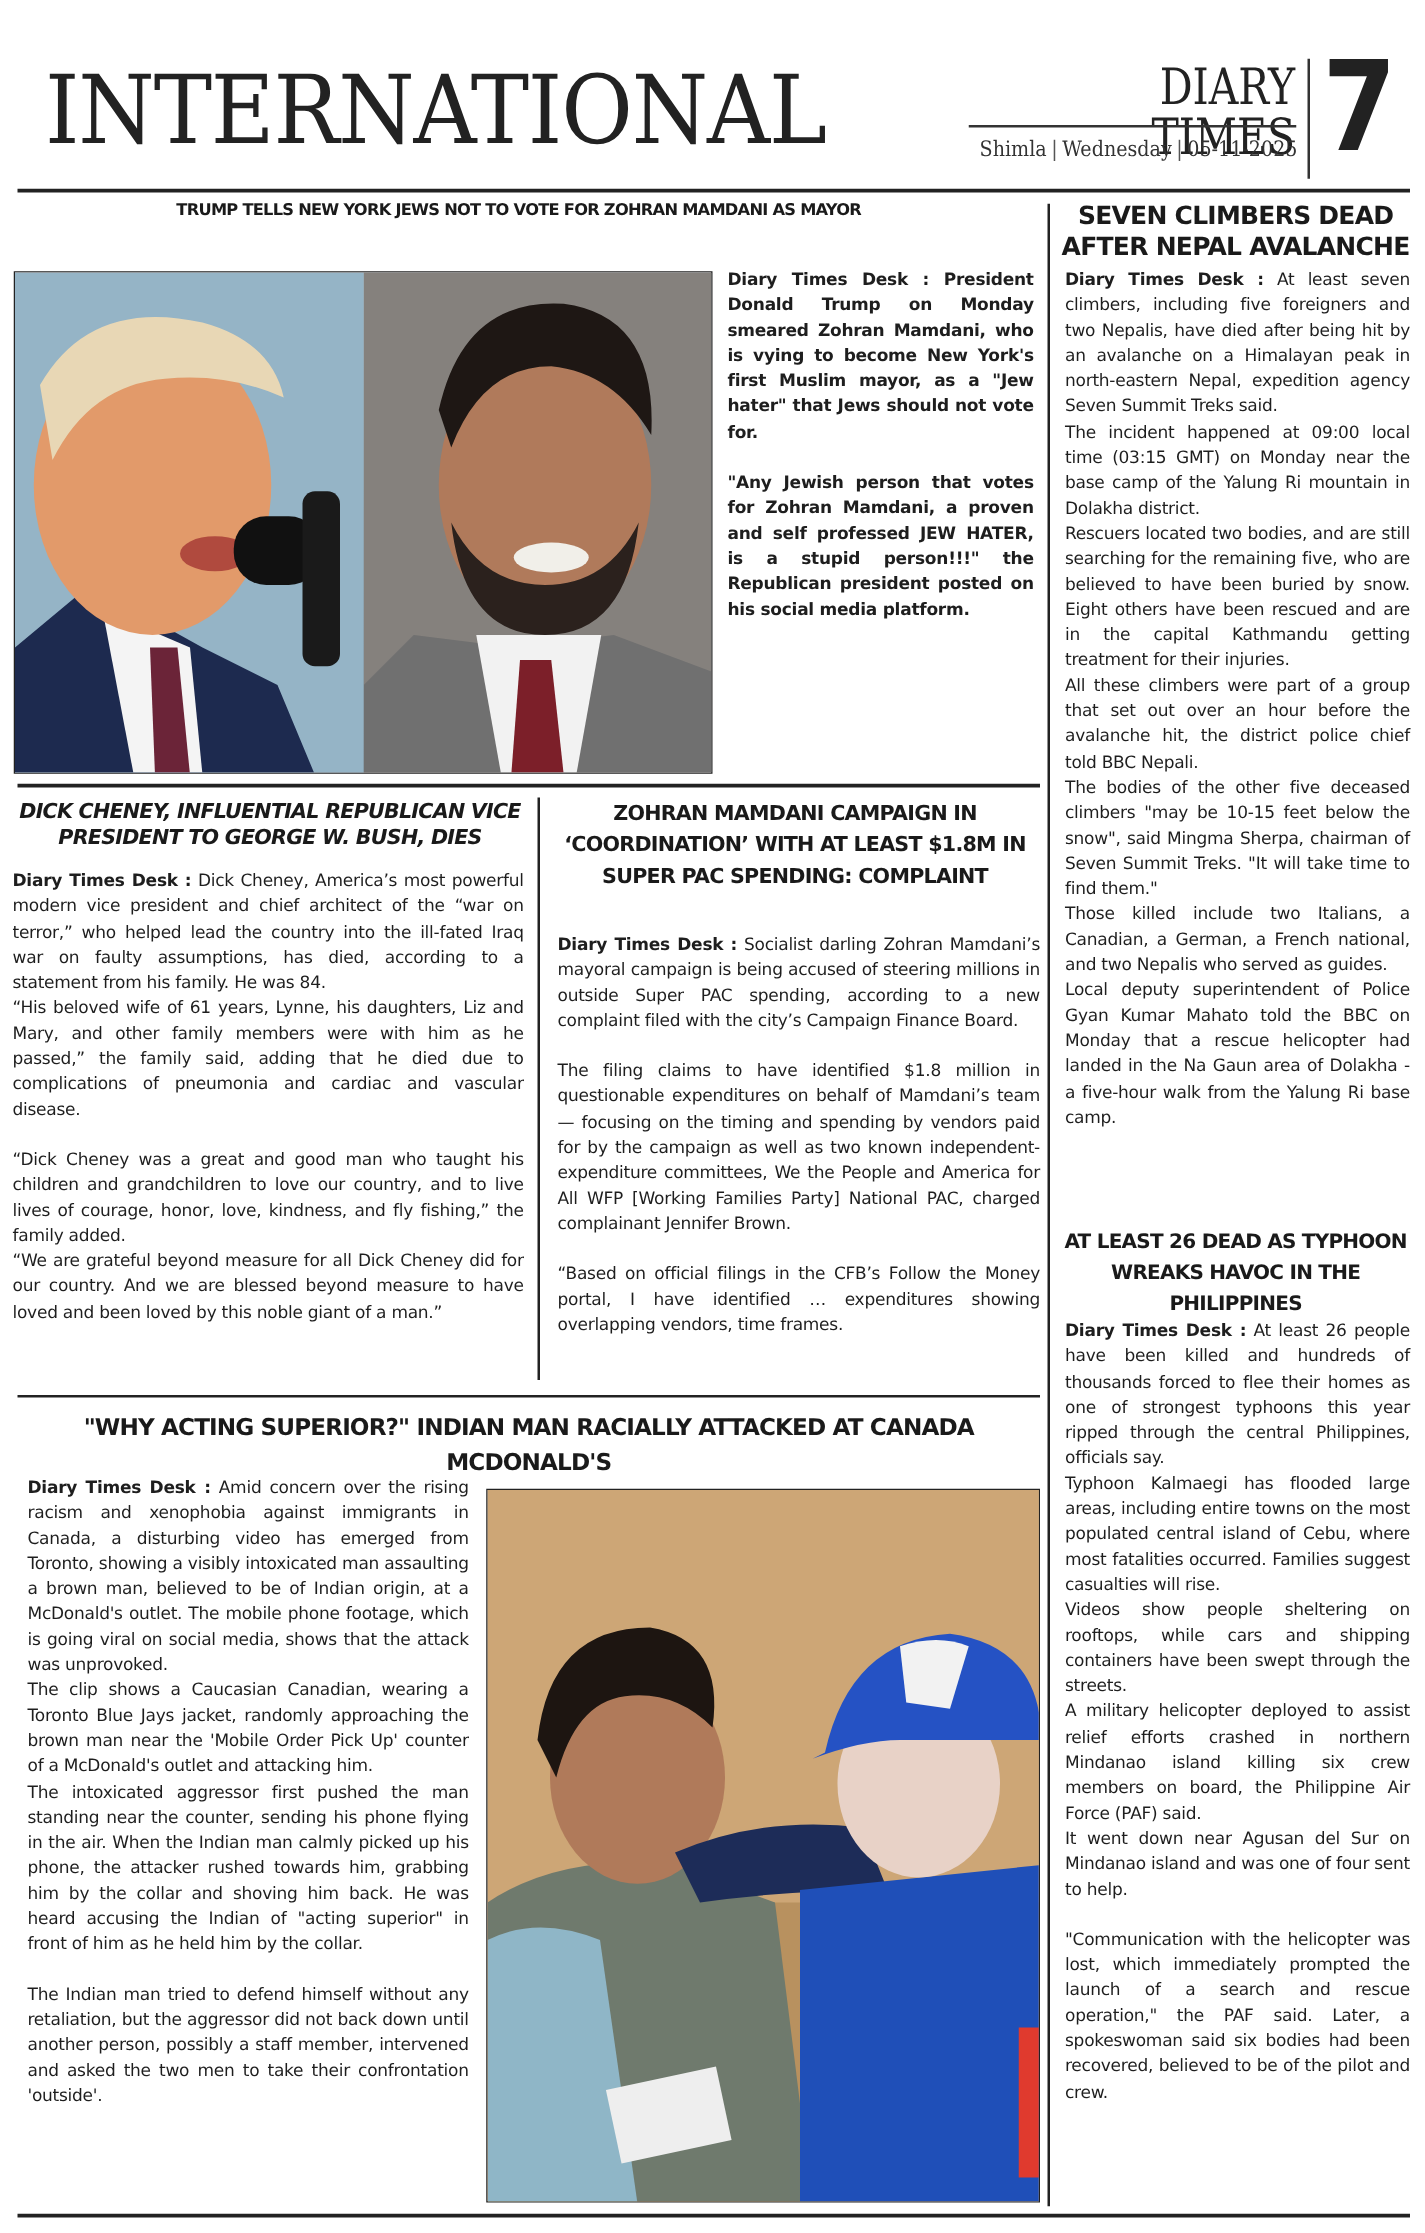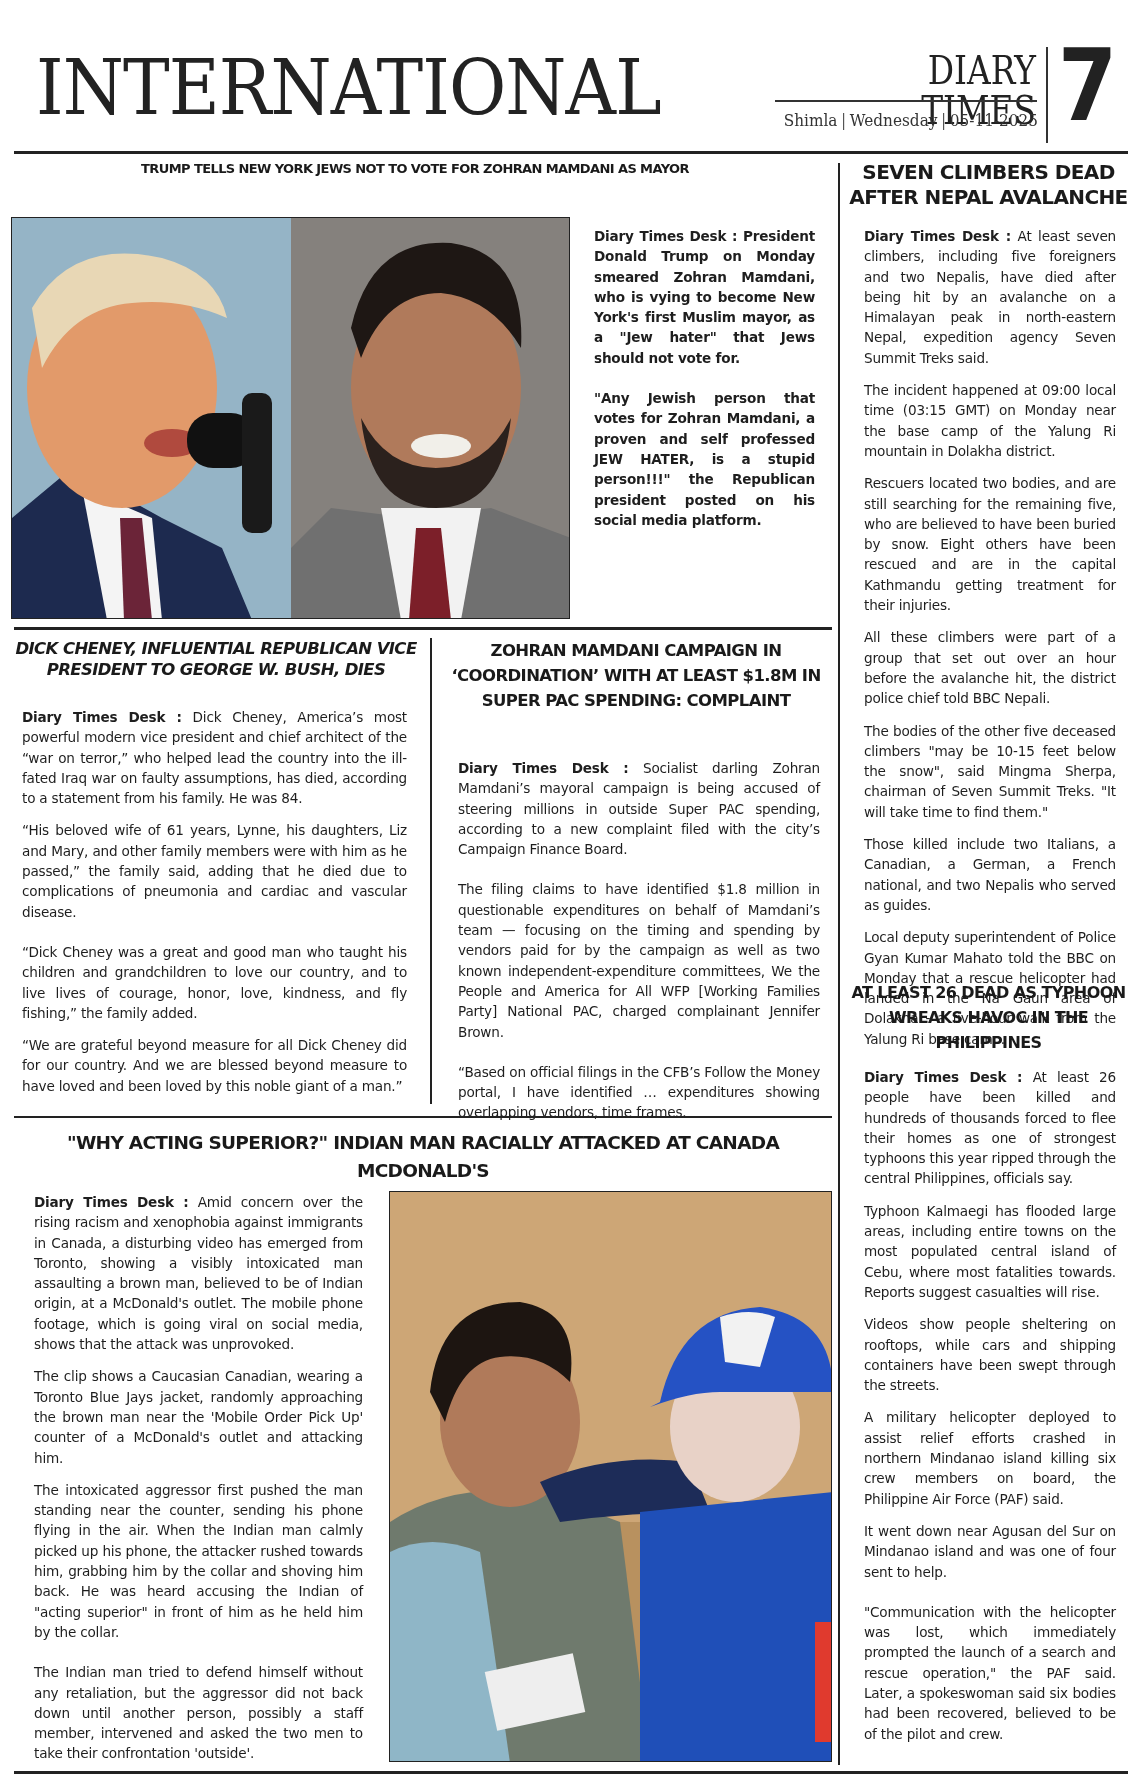--- a/index.html
+++ b/index.html
@@ -26,21 +26,21 @@
     font-size: 100px; line-height: 1; color: #222; transform: scaleX(0.85); transform-origin: left; }
 
   .rule { background: #222; }
   .rule-top { left: 14px; top: 151px; width: 1114px; height: 3px; }
   .vrule { background: #222; width: 2px; }
 
   .headline { font-family: "DejaVu Sans", sans-serif; font-weight: 700; color: #1a1a1a;
     text-align: center; letter-spacing: -0.6px; }
   .body { font-family: "DejaVu Sans", sans-serif; font-size: 13.6px; line-height: 20.3px;
     text-align: justify; color: #1e1e1e; letter-spacing: -0.2px; }
-  .body p { margin: 12px; }
+  .body p { margin: 0; }
   .body p.gap { margin-top: 20px; }
   .body b { font-weight: 700; }
   .bold-body { font-weight: 700; }
 
   
   .h-trump { left: 30px; top: 155px; width: 770px; font-size: 13px; line-height: 27px; }
   .img-trump { left: 11px; top: 217px; width: 559px; height: 402px; border: 1px solid #222; overflow: hidden; display: flex; }
   .img-trump .half { flex: 1; position: relative; overflow: hidden; }
   .trump-photo { background: linear-gradient(180deg, #9fb9c9 0%, #8fb0c4 40%, #6f8fa7 100%); }
   .mamdani-photo { background: linear-gradient(180deg, #8d8a87 0%, #7b7875 50%, #6d6b69 100%); }
@@ -129,21 +129,21 @@
   <p>The incident happened at 09:00 local time (03:15 GMT) on Monday near the base camp of the Yalung Ri mountain in Dolakha district.</p>
   <p>Rescuers located two bodies, and are still searching for the remaining five, who are believed to have been buried by snow. Eight others have been rescued and are in the capital Kathmandu getting treatment for their injuries.</p>
   <p>All these climbers were part of a group that set out over an hour before the avalanche hit, the district police chief told BBC Nepali.</p>
   <p>The bodies of the other five deceased climbers "may be 10-15 feet below the snow", said Mingma Sherpa, chairman of Seven Summit Treks. "It will take time to find them."</p>
   <p>Those killed include two Italians, a Canadian, a German, a French national, and two Nepalis who served as guides.</p>
   <p>Local deputy superintendent of Police Gyan Kumar Mahato told the BBC on Monday that a rescue helicopter had landed in the Na Gaun area of Dolakha - a five-hour walk from the Yalung Ri base camp.</p>
 </div>
 <div class="abs headline h-typhoon">AT LEAST 26 DEAD AS TYPHOON WREAKS HAVOC IN THE PHILIPPINES</div>
 <div class="abs body body-typhoon">
   <p><b>Diary Times Desk :</b> <span>At least 26 people have been killed and hundreds of thousands forced to flee their homes as one of strongest typhoons this year ripped through the central Philippines, officials say.</span></p>
-  <p>Typhoon Kalmaegi has flooded large areas, including entire towns on the most populated central island of Cebu, where most fatalities towards. Reports suggest casualties will rise.</p>
+  <p>Typhoon Kalmaegi has flooded large areas, including entire towns on the most populated central island of Cebu, where most fatalities occurred. Families suggest casualties will rise.</p>
   <p>Videos show people sheltering on rooftops, while cars and shipping containers have been swept through the streets.</p>
   <p>A military helicopter deployed to assist relief efforts crashed in northern Mindanao island killing six crew members on board, the Philippine Air Force (PAF) said.</p>
   <p>It went down near Agusan del Sur on Mindanao island and was one of four sent to help.</p>
   <p class="gap">"Communication with the helicopter was lost, which immediately prompted the launch of a search and rescue operation," the PAF said. Later, a spokeswoman said six bodies had been recovered, believed to be of the pilot and crew.</p>
 </div>
 
 <div class="abs headline h-cheney">DICK CHENEY, INFLUENTIAL REPUBLICAN VICE PRESIDENT TO GEORGE W. BUSH, DIES</div>
 <div class="abs body body-cheney">
   <p><b>Diary Times Desk :</b> <span>Dick Cheney, America’s most powerful modern vice president and chief architect of the “war on terror,” who helped lead the country into the ill-fated Iraq war on faulty assumptions, has died, according to a statement from his family. He was 84.</span></p>
   <p>“His beloved wife of 61 years, Lynne, his daughters, Liz and Mary, and other family members were with him as he passed,” the family said, adding that he died due to complications of pneumonia and cardiac and vascular disease.</p>

